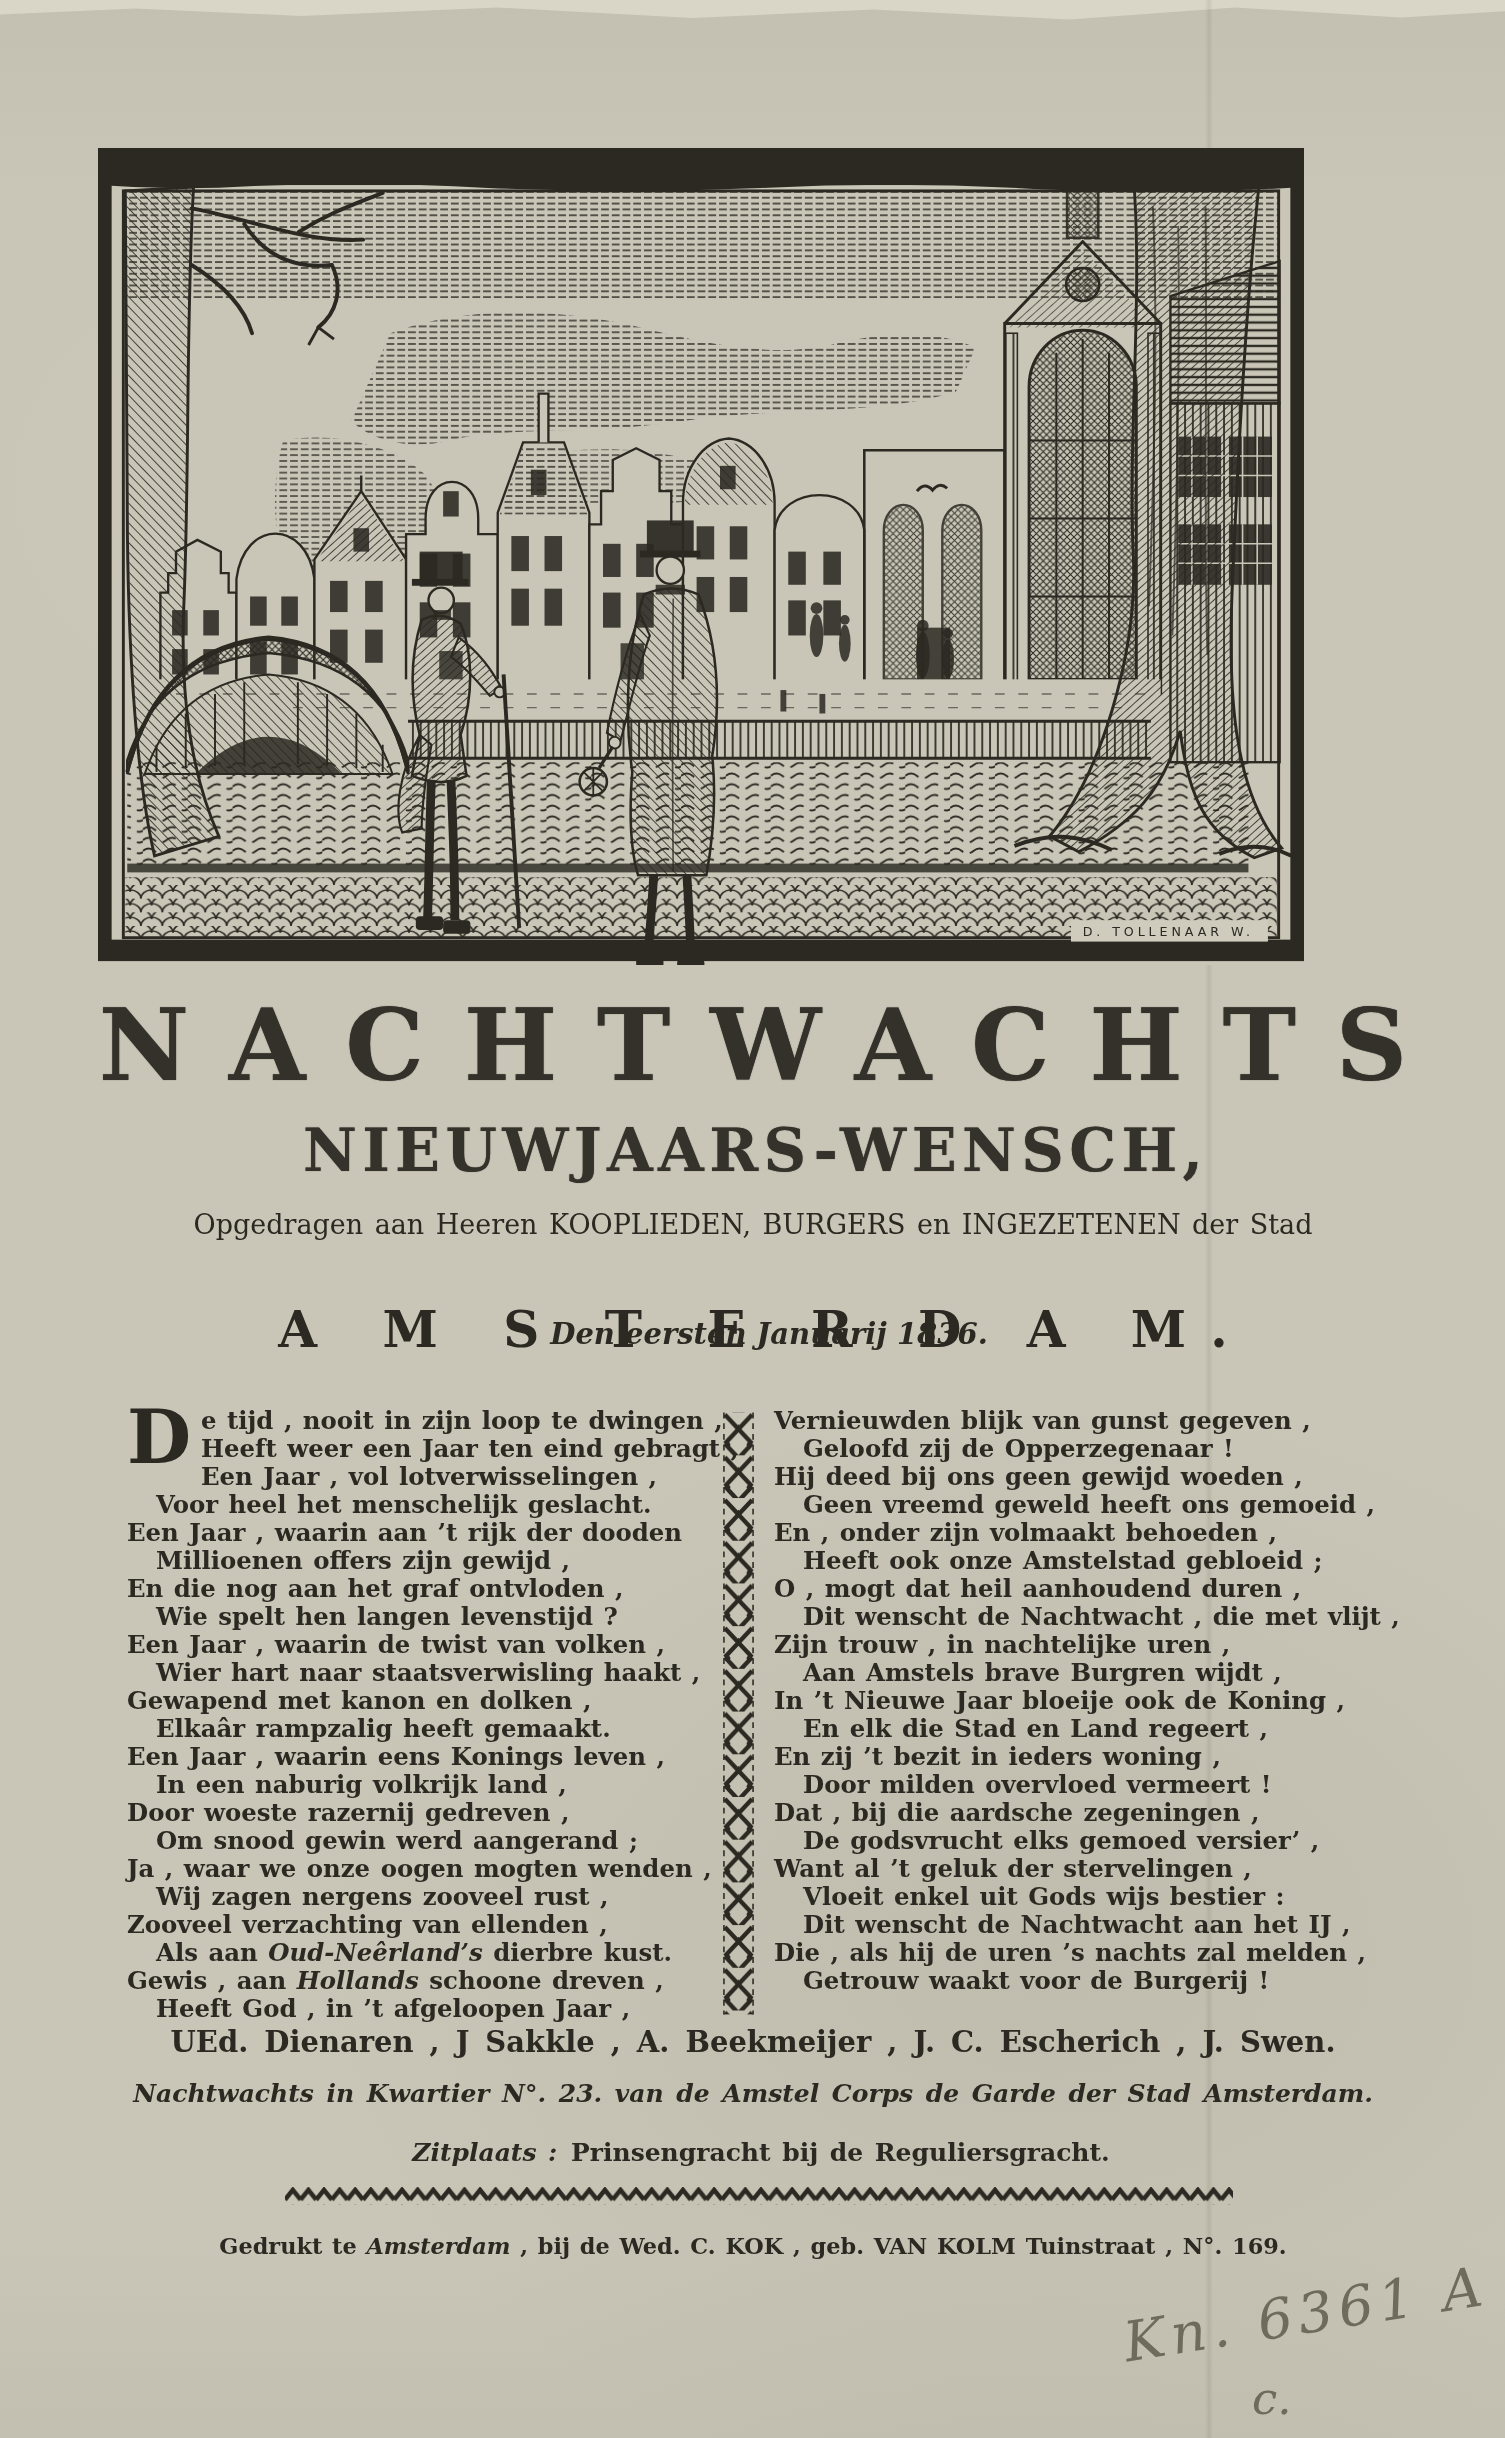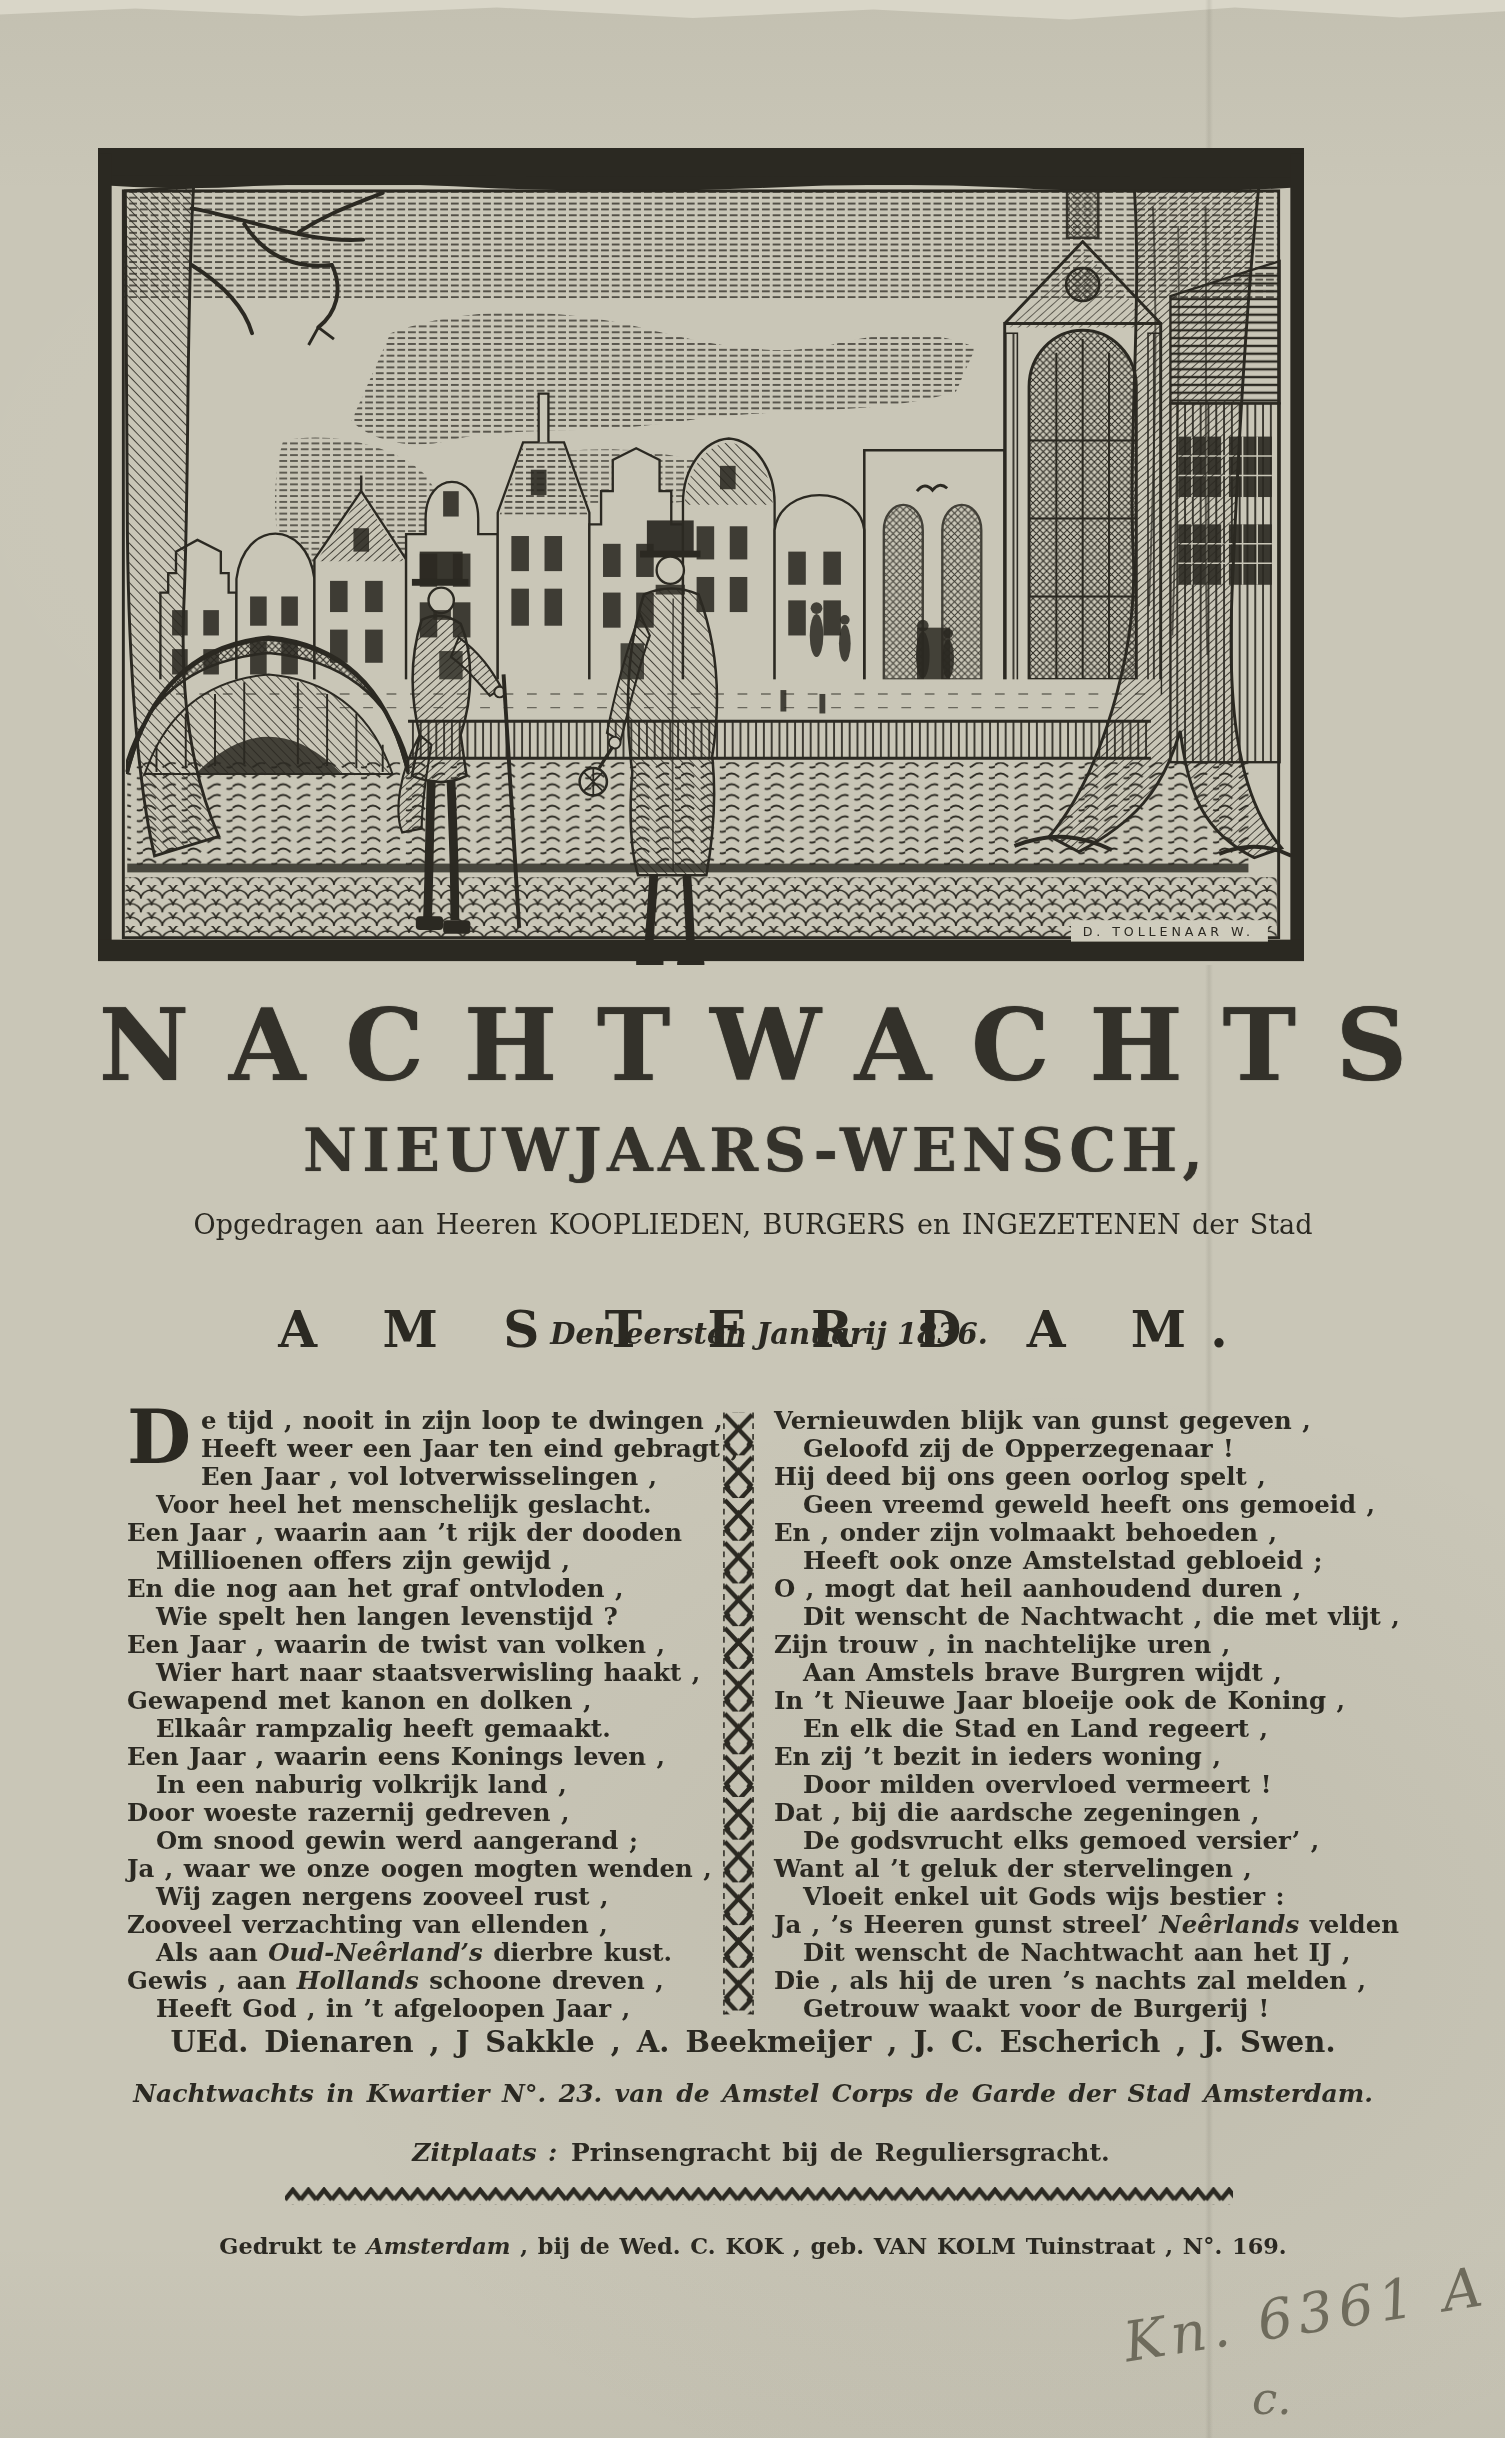--- a/index.html
+++ b/index.html
@@ -330,37 +330,36 @@
         <path d="M14 16 l3 -4 l3 4 l-3 4 Z" fill="#2b2922"></path>
       </pattern>
     </defs>
     <rect x="0" y="0" width="34" height="620" fill="url(#pBraid)"></rect>
     <path d="M2 0 V620 M32 0 V620" stroke="#2b2922" stroke-width="1.6" stroke-dasharray="6 5"></path>
   </svg>
 
   <div class="poem-col poem-right">
       <div class="poem-line">Vernieuwden blijk van gunst gegeven ,</div>
       <div class="poem-line indent">Geloofd zij de Opperzegenaar !</div>
-      <div class="poem-line">Hij deed bij ons geen oorlog spelt ,</div>
+      <div class="poem-line">Hij deed bij ons geen gewijd woeden ,</div>
       <div class="poem-line indent">Geen vreemd geweld heeft ons gemoeid ,</div>
       <div class="poem-line">En , onder zijn volmaakt behoeden ,</div>
       <div class="poem-line indent">Heeft ook onze Amstelstad gebloeid ;</div>
       <div class="poem-line">O , mogt dat heil aanhoudend duren ,</div>
       <div class="poem-line indent">Dit wenscht de Nachtwacht , die met vlijt ,</div>
       <div class="poem-line">Zijn trouw , in nachtelijke uren ,</div>
       <div class="poem-line indent">Aan Amstels brave Burgren wijdt ,</div>
       <div class="poem-line">In ’t Nieuwe Jaar bloeije ook de Koning ,</div>
       <div class="poem-line indent">En elk die Stad en Land regeert ,</div>
       <div class="poem-line">En zij ’t bezit in ieders woning ,</div>
       <div class="poem-line indent">Door milden overvloed vermeert !</div>
       <div class="poem-line">Dat , bij die aardsche zegeningen ,</div>
       <div class="poem-line indent">De godsvrucht elks gemoed versier’ ,</div>
       <div class="poem-line">Want al ’t geluk der stervelingen ,</div>
       <div class="poem-line indent">Vloeit enkel uit Gods wijs bestier :</div>
-      <div class="poem-line">Ja , ’s Heeren gunst streel’ <i>Neêrlands</i> velden</div>
       <div class="poem-line indent">Dit wenscht de Nachtwacht aan het IJ ,</div>
       <div class="poem-line">Die , als hij de uren ’s nachts zal melden ,</div>
       <div class="poem-line indent">Getrouw waakt voor de Burgerij !</div>
     </div>
 
   <div class="servants">UEd. Dienaren , J Sakkle , A. Beekmeijer , J. C. Escherich , J. Swen.</div>
   <div class="quarter">Nachtwachts in Kwartier N°. 23. van de <i>Amstel</i> Corps de Garde der Stad Amsterdam.</div>
   <div class="seat">
     <span class="lbl">Zitplaats :</span><span>Prinsengracht bij de Reguliersgracht.</span>
   </div>

